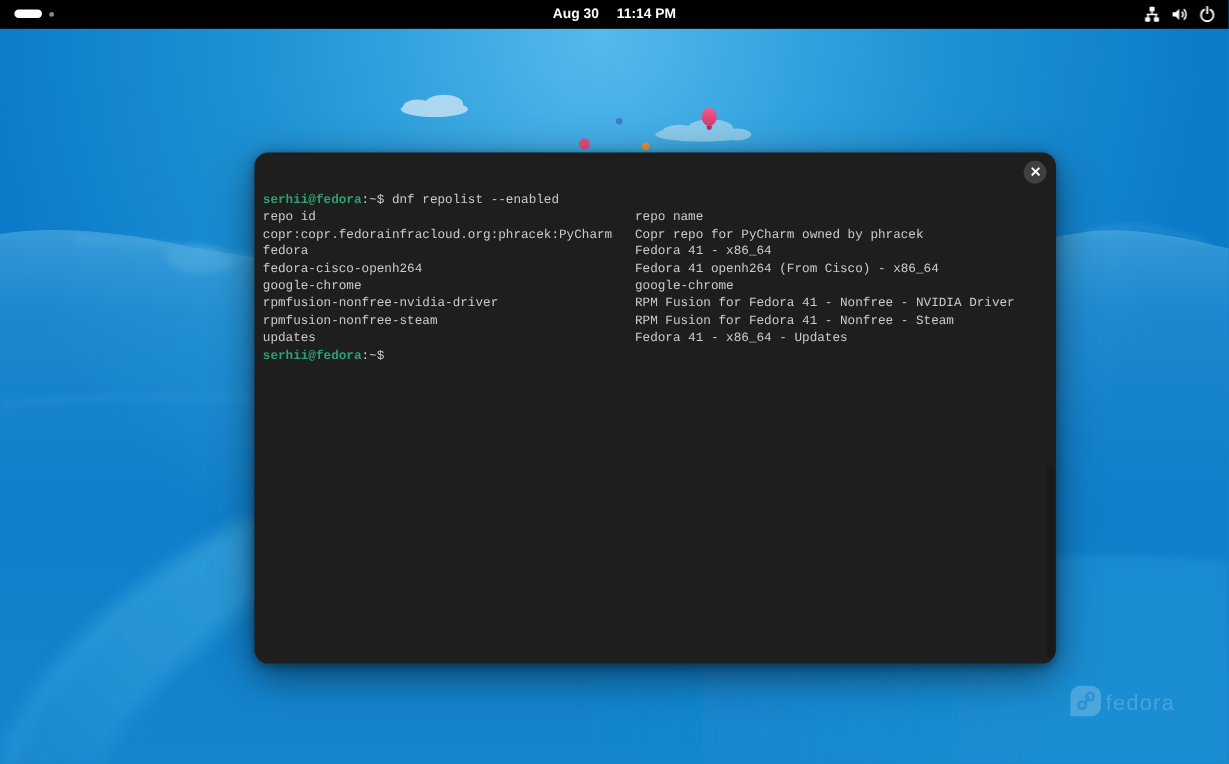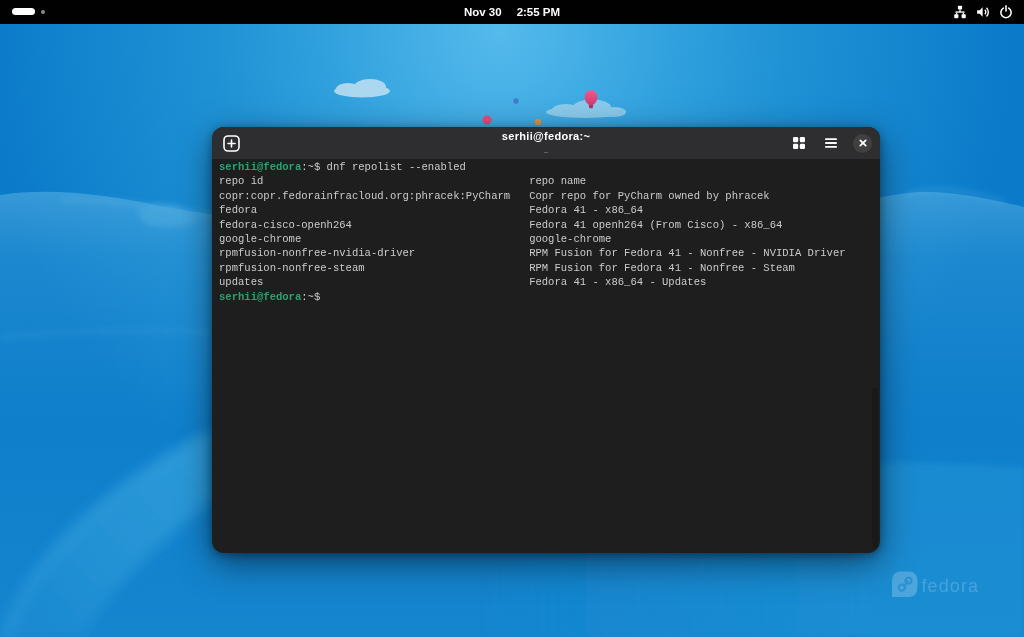--- a/index.html
+++ b/index.html
@@ -121,23 +121,23 @@
     <circle cx="908.4" cy="580.6" r="3.1"></circle>
     <path d="M904.9,587.2 c0,-3.4 0.4,-5.2 3.2,-6.4" stroke-width="2"></path>
   </g>
   <text x="921.5" y="592" font-family="Liberation Sans, sans-serif" font-size="18" fill="#ffffff" opacity="0.19" letter-spacing="1.1">fedora</text>
 </svg>
 
 <div id="topbar">
   <div id="ws"></div>
     <div id="wsdot"></div>
   <div id="clock">
-      <span>Nov 30</span>
+      <span>Aug 30</span>
       <span class="gap"></span>
-      <span>2:55 PM</span>
+      <span>11:14 PM</span>
     </div>
   <div id="sysicons">
     <svg width="14" height="14" viewBox="0 0 16 16" fill="#fff">
       <rect x="5.6" y="0.8" width="4.8" height="4.4" rx="0.9"></rect>
       <rect x="7.3" y="5" width="1.4" height="3"></rect>
       <rect x="2.8" y="7.3" width="10.4" height="1.5"></rect>
       <rect x="3.5" y="8.6" width="1.4" height="2.2"></rect>
       <rect x="11.1" y="8.6" width="1.4" height="2.2"></rect>
       <rect x="1.4" y="10.6" width="4.8" height="4.4" rx="0.9"></rect>
       <rect x="9.8" y="10.6" width="4.8" height="4.4" rx="0.9"></rect>
@@ -148,40 +148,20 @@
       <path d="M12 3 A7 7 0 0 1 12 13" stroke-width="1.6"></path>
     </svg>
     <svg width="14" height="14" viewBox="0 0 16 16" fill="none" stroke="#fff">
       <path d="M5,3.5 A5.9 5.9 0 1 0 11,3.5" stroke-width="1.8" stroke-linecap="round"></path>
       <line x1="8" y1="0.9" x2="8" y2="6.8" stroke-width="1.8" stroke-linecap="round"></line>
     </svg>
   </div>
 </div>
 
 <div id="term">
-  <div id="thead">
-    <div id="ttitle">serhii@fedora:~</div>
-    <div id="tsub">~</div>
-    <svg class="hbtn" style="left:10px;top:6.5px" width="19" height="19" viewBox="0 0 19 19" fill="none" stroke="#fff">
-      <rect x="2" y="2" width="15" height="15" rx="4" stroke-width="1.6"></rect>
-      <line x1="9.5" y1="6" x2="9.5" y2="13" stroke-width="1.6" stroke-linecap="round"></line>
-      <line x1="6" y1="9.5" x2="13" y2="9.5" stroke-width="1.6" stroke-linecap="round"></line>
-    </svg>
-    <svg class="hbtn" style="left:580px" width="14" height="14" viewBox="0 0 14 14" fill="#fff">
-      <rect x="1" y="1" width="5.2" height="5.2" rx="1.2"></rect>
-      <rect x="7.8" y="1" width="5.2" height="5.2" rx="1.2"></rect>
-      <rect x="1" y="7.8" width="5.2" height="5.2" rx="1.2"></rect>
-      <rect x="7.8" y="7.8" width="5.2" height="5.2" rx="1.2"></rect>
-    </svg>
-    <svg class="hbtn" style="left:612px" width="14" height="14" viewBox="0 0 14 14" fill="#fff">
-      <rect x="1" y="2.2" width="12" height="1.9" rx="0.9"></rect>
-      <rect x="1" y="6.05" width="12" height="1.9" rx="0.9"></rect>
-      <rect x="1" y="9.9" width="12" height="1.9" rx="0.9"></rect>
-    </svg>
-  </div>
   <div id="scrollbar"></div>
 <pre id="tbody"><span class="g">serhii@fedora</span>:~$ dnf repolist --enabled
 repo id                                          repo name
 copr:copr.fedorainfracloud.org:phracek:PyCharm   Copr repo for PyCharm owned by phracek
 fedora                                           Fedora 41 - x86_64
 fedora-cisco-openh264                            Fedora 41 openh264 (From Cisco) - x86_64
 google-chrome                                    google-chrome
 rpmfusion-nonfree-nvidia-driver                  RPM Fusion for Fedora 41 - Nonfree - NVIDIA Driver
 rpmfusion-nonfree-steam                          RPM Fusion for Fedora 41 - Nonfree - Steam
 updates                                          Fedora 41 - x86_64 - Updates

